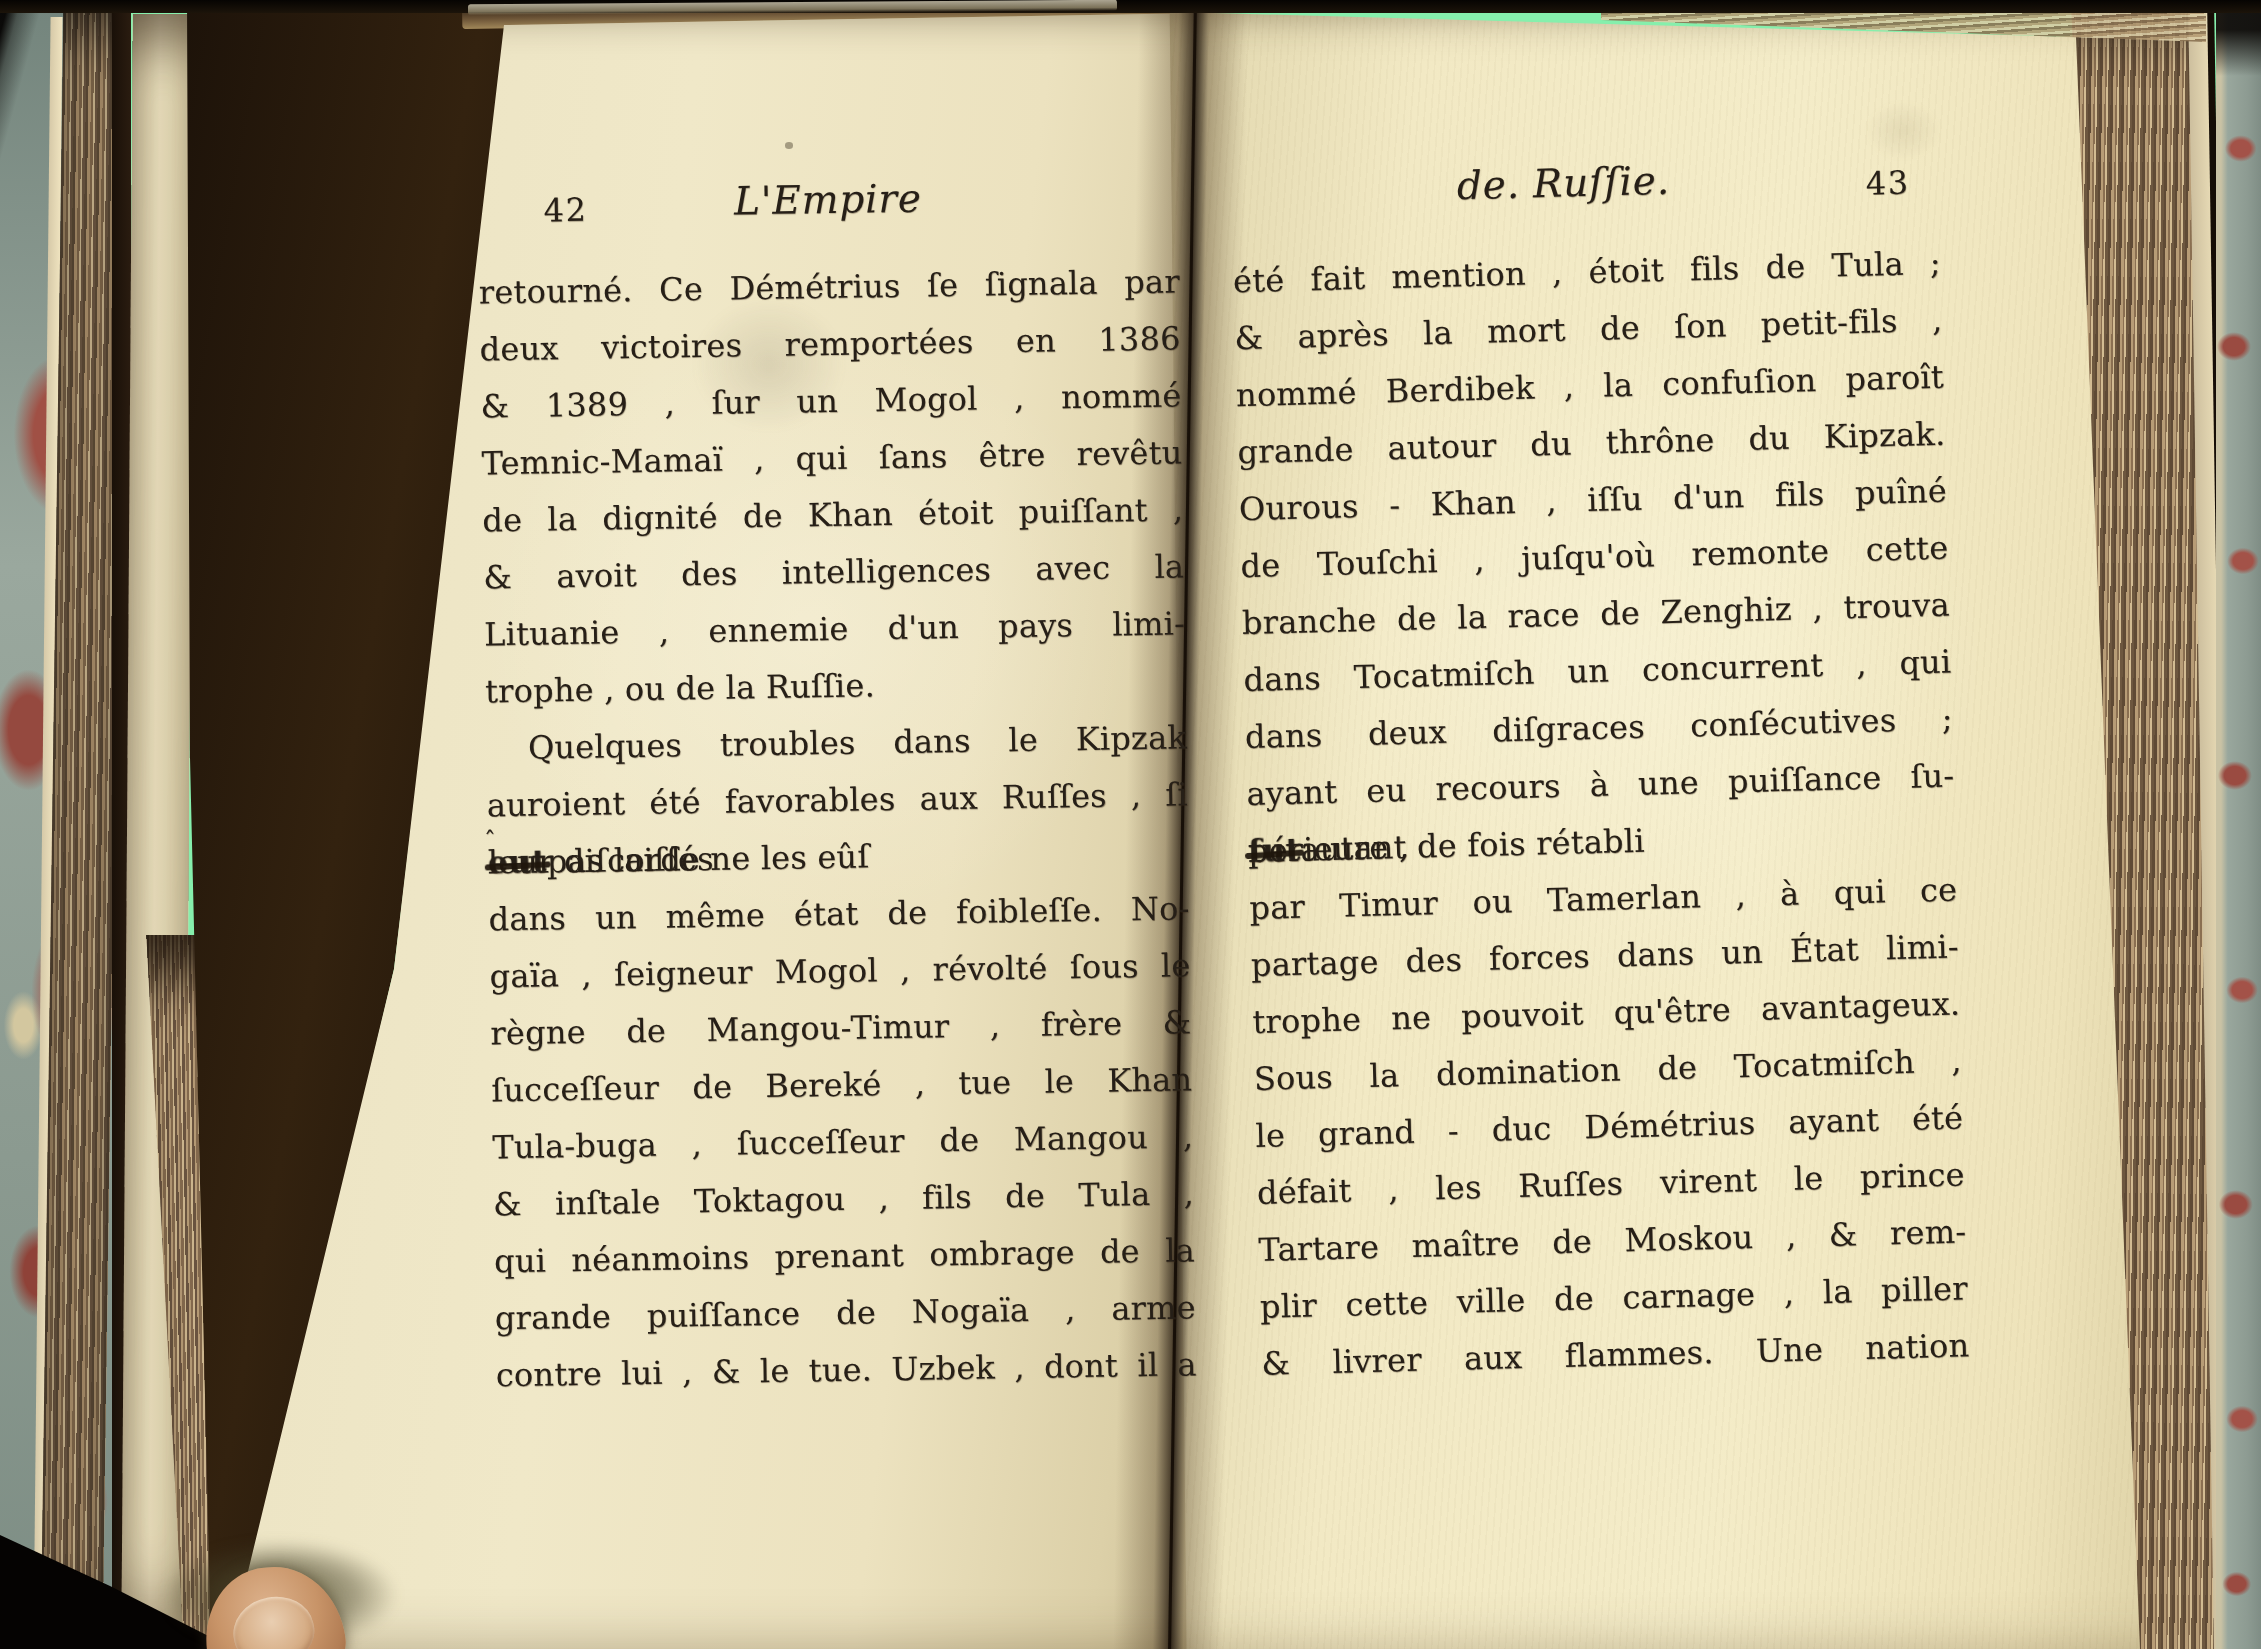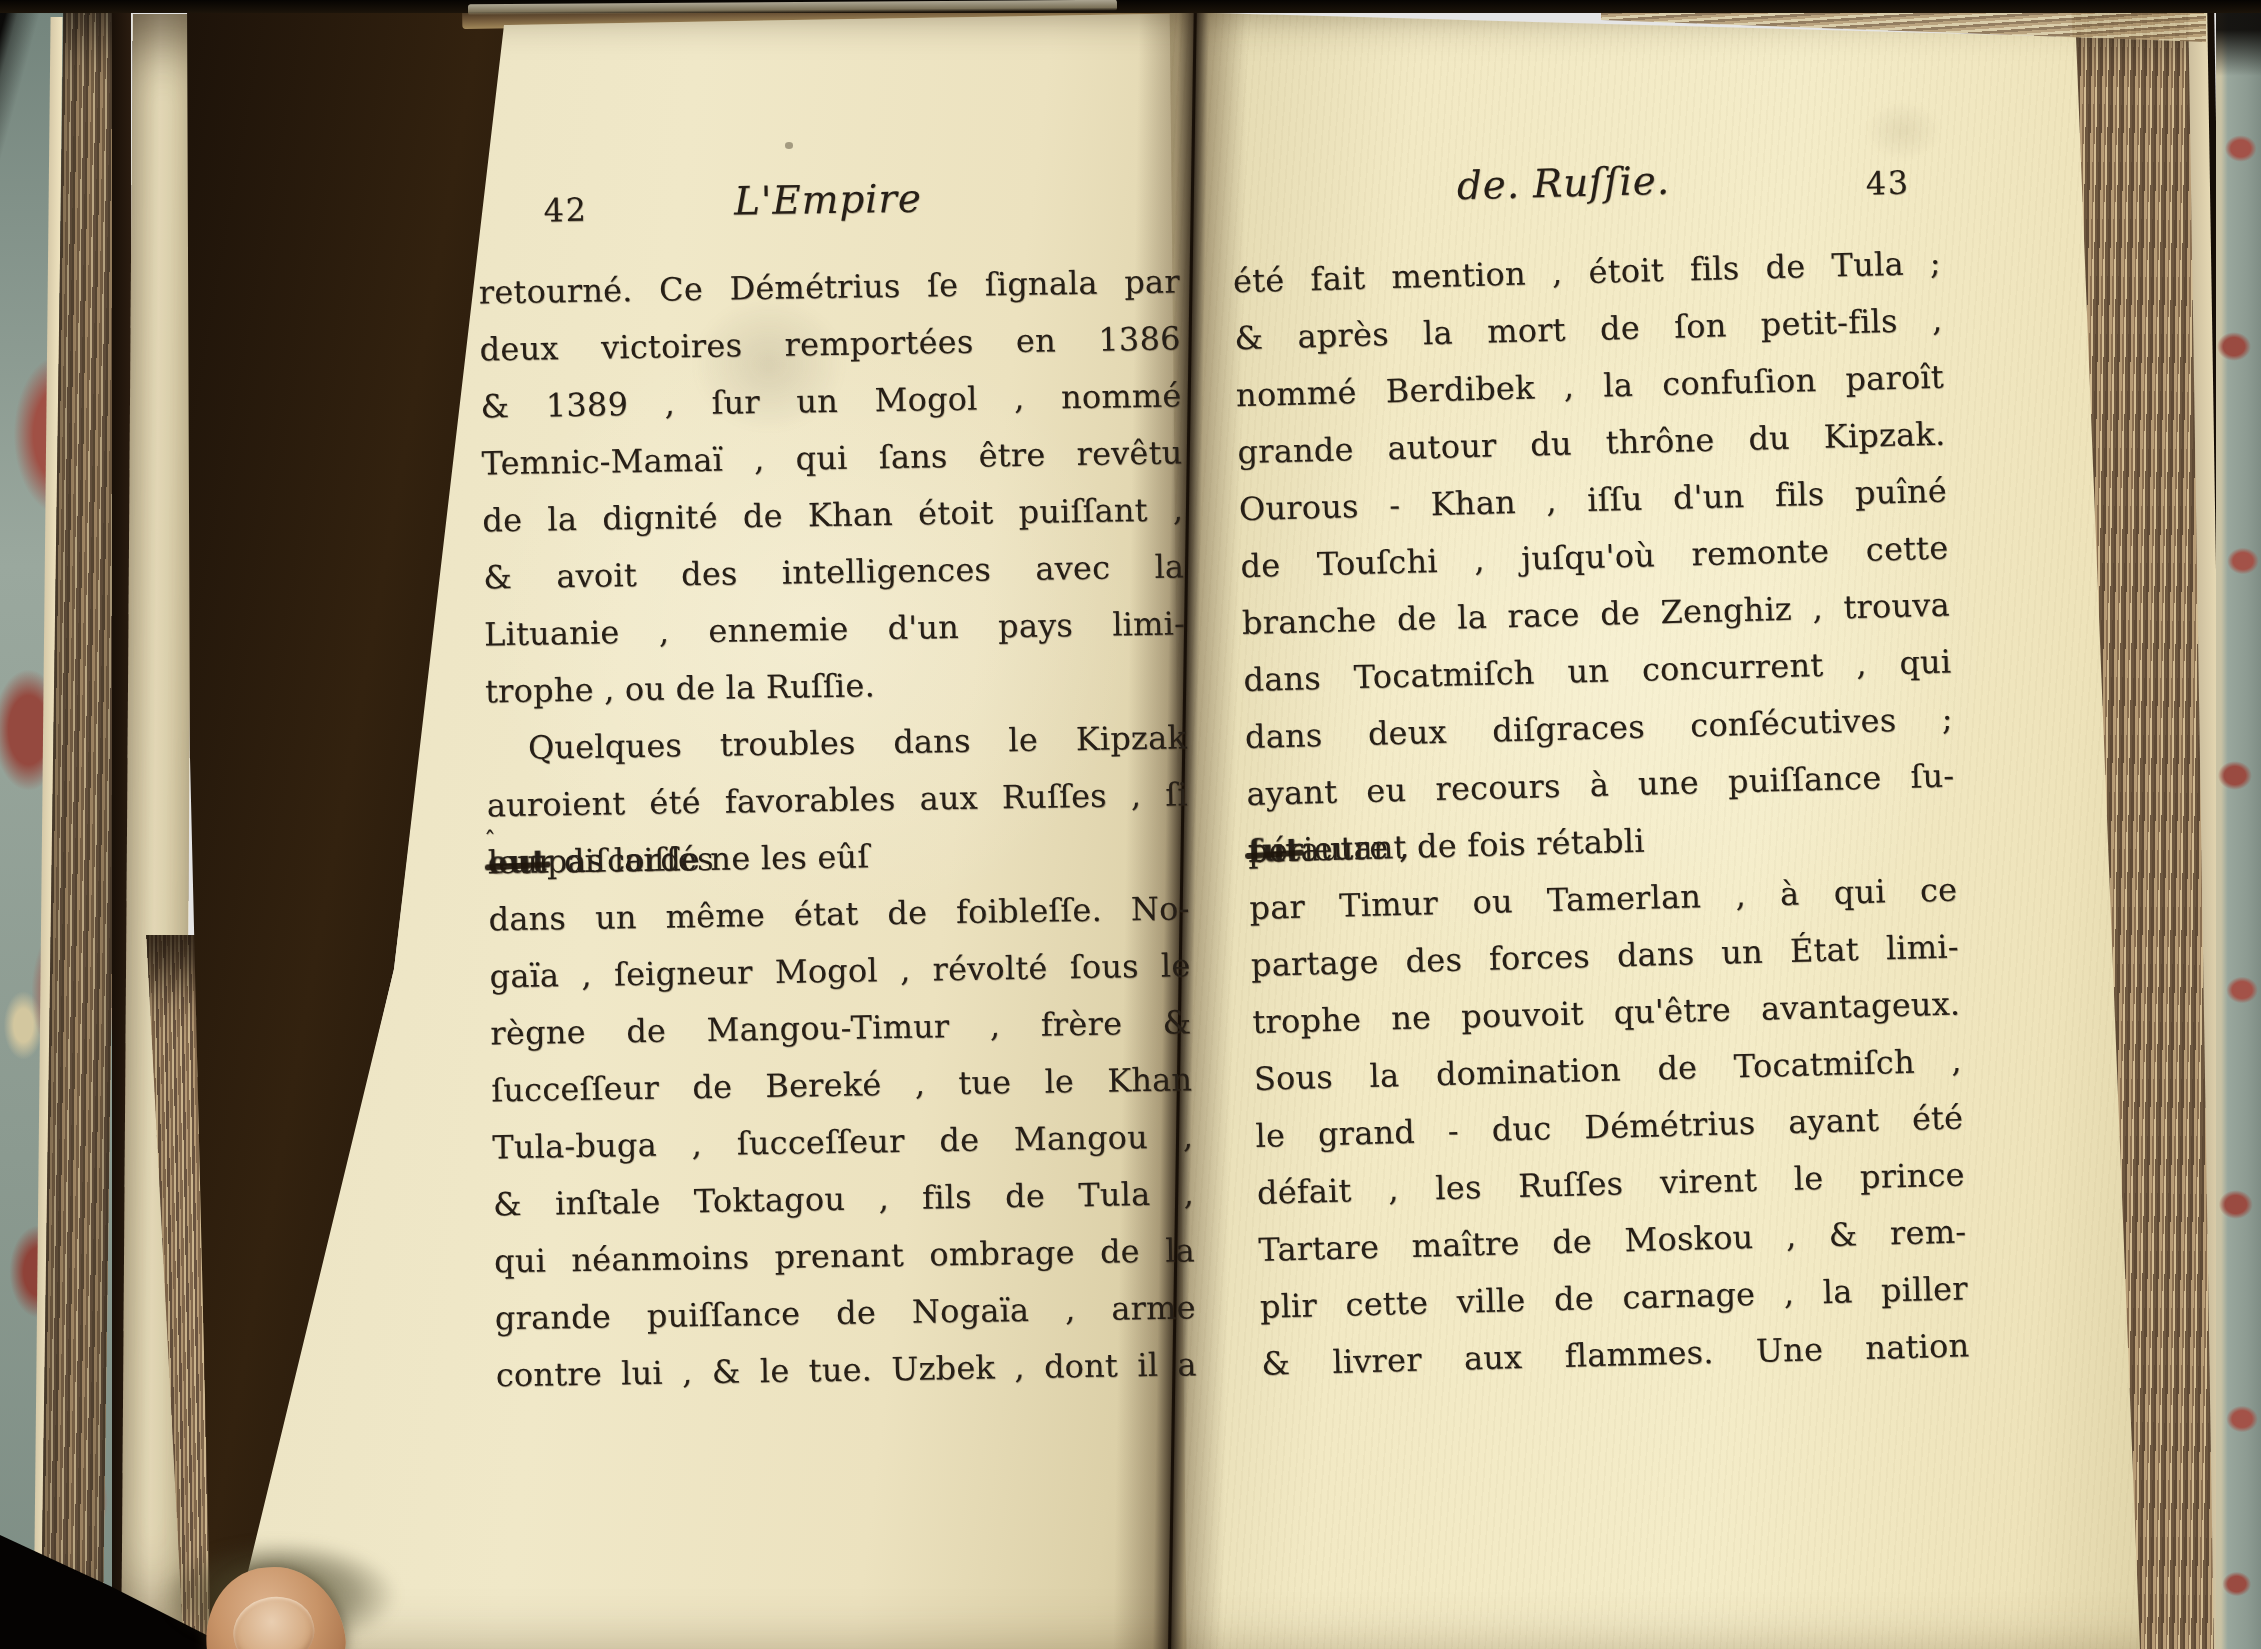--- a/index.html
+++ b/index.html
@@ -1,18 +1,18 @@
 <!DOCTYPE html>
 <html style="font-size:13.5px"><head>
 <meta charset="utf-8">
 <style>
   html,body { margin:0; padding:0; background:#000; }
   .scene {
     position:relative; width:2261px; height:1650px; overflow:hidden;
-    background:#e5e5e5;
+    background:#86efac;
     font-family:"DejaVu Serif","Liberation Serif",serif;
   }
   .scene * { position:absolute; }
 
   
   .marble-left {
     left:0; top:8.4px; width:130px; height:1641px;
     background:
       linear-gradient(105deg, rgba(5,3,2,0.95) 0 6.7px, rgba(5,3,2,0.4) 18.5px, transparent 40px),
       radial-gradient(76px 126px at 48% 26%, #a05045 0 38%, transparent 64%),

